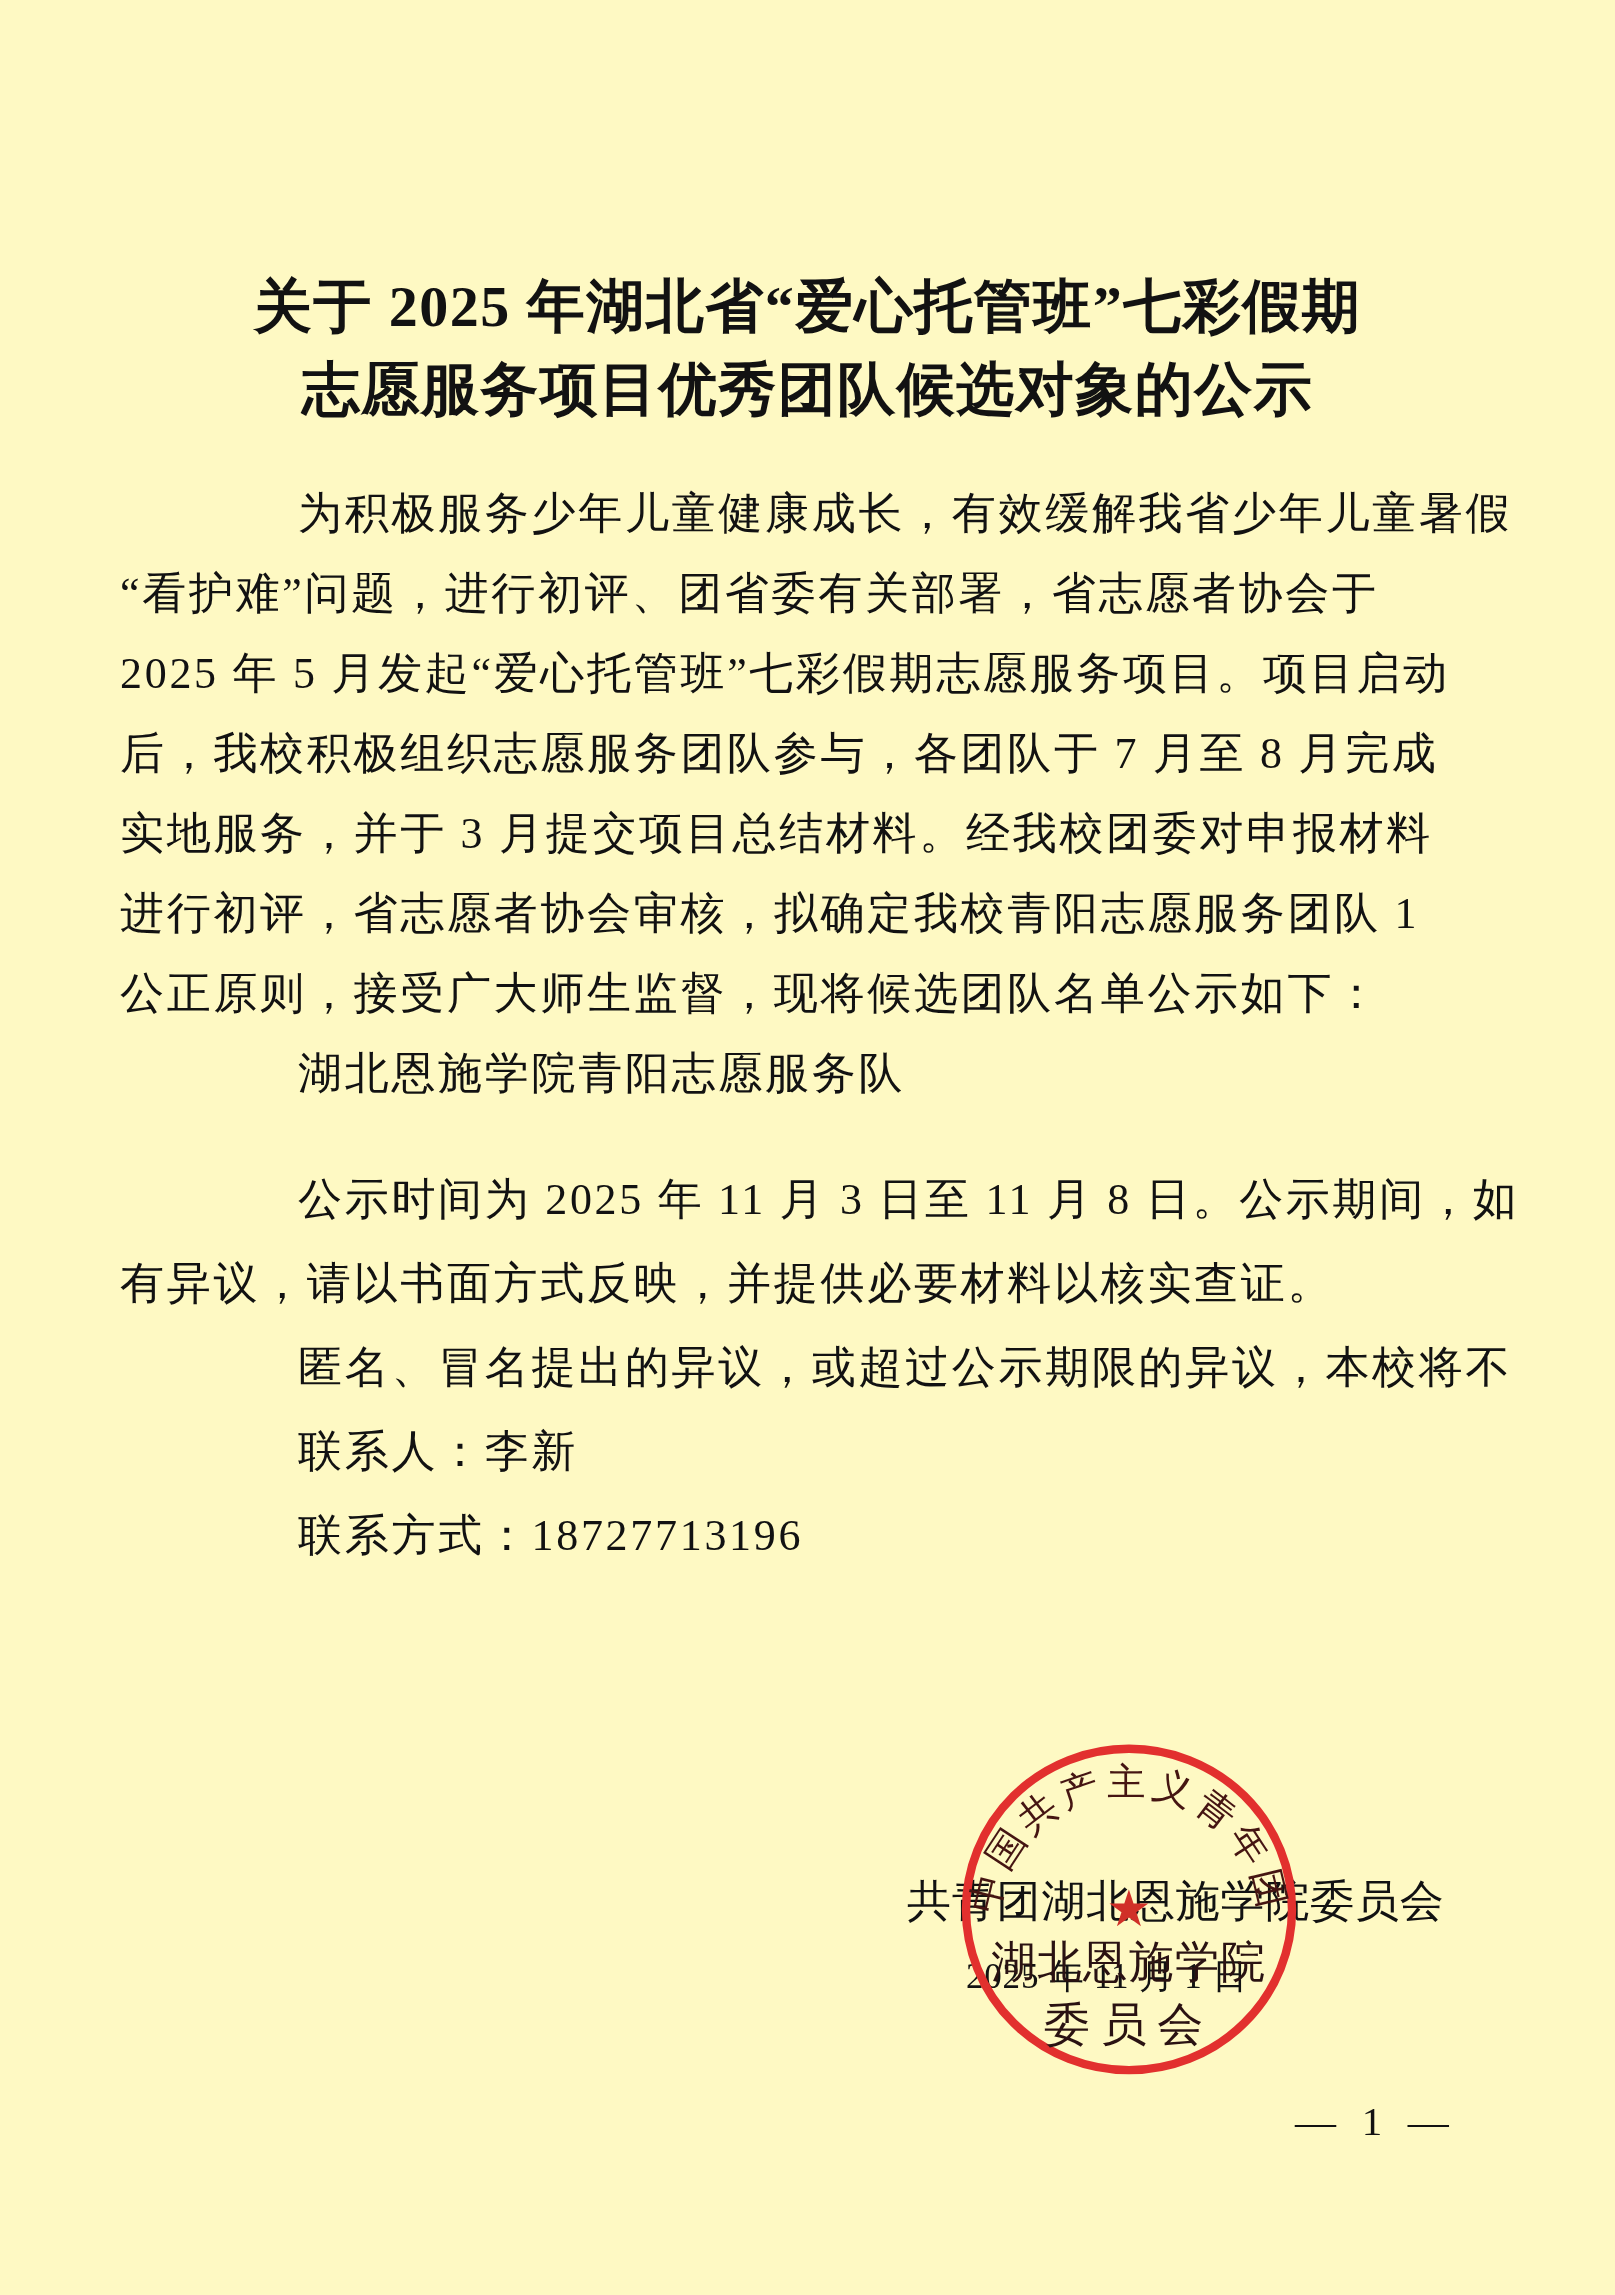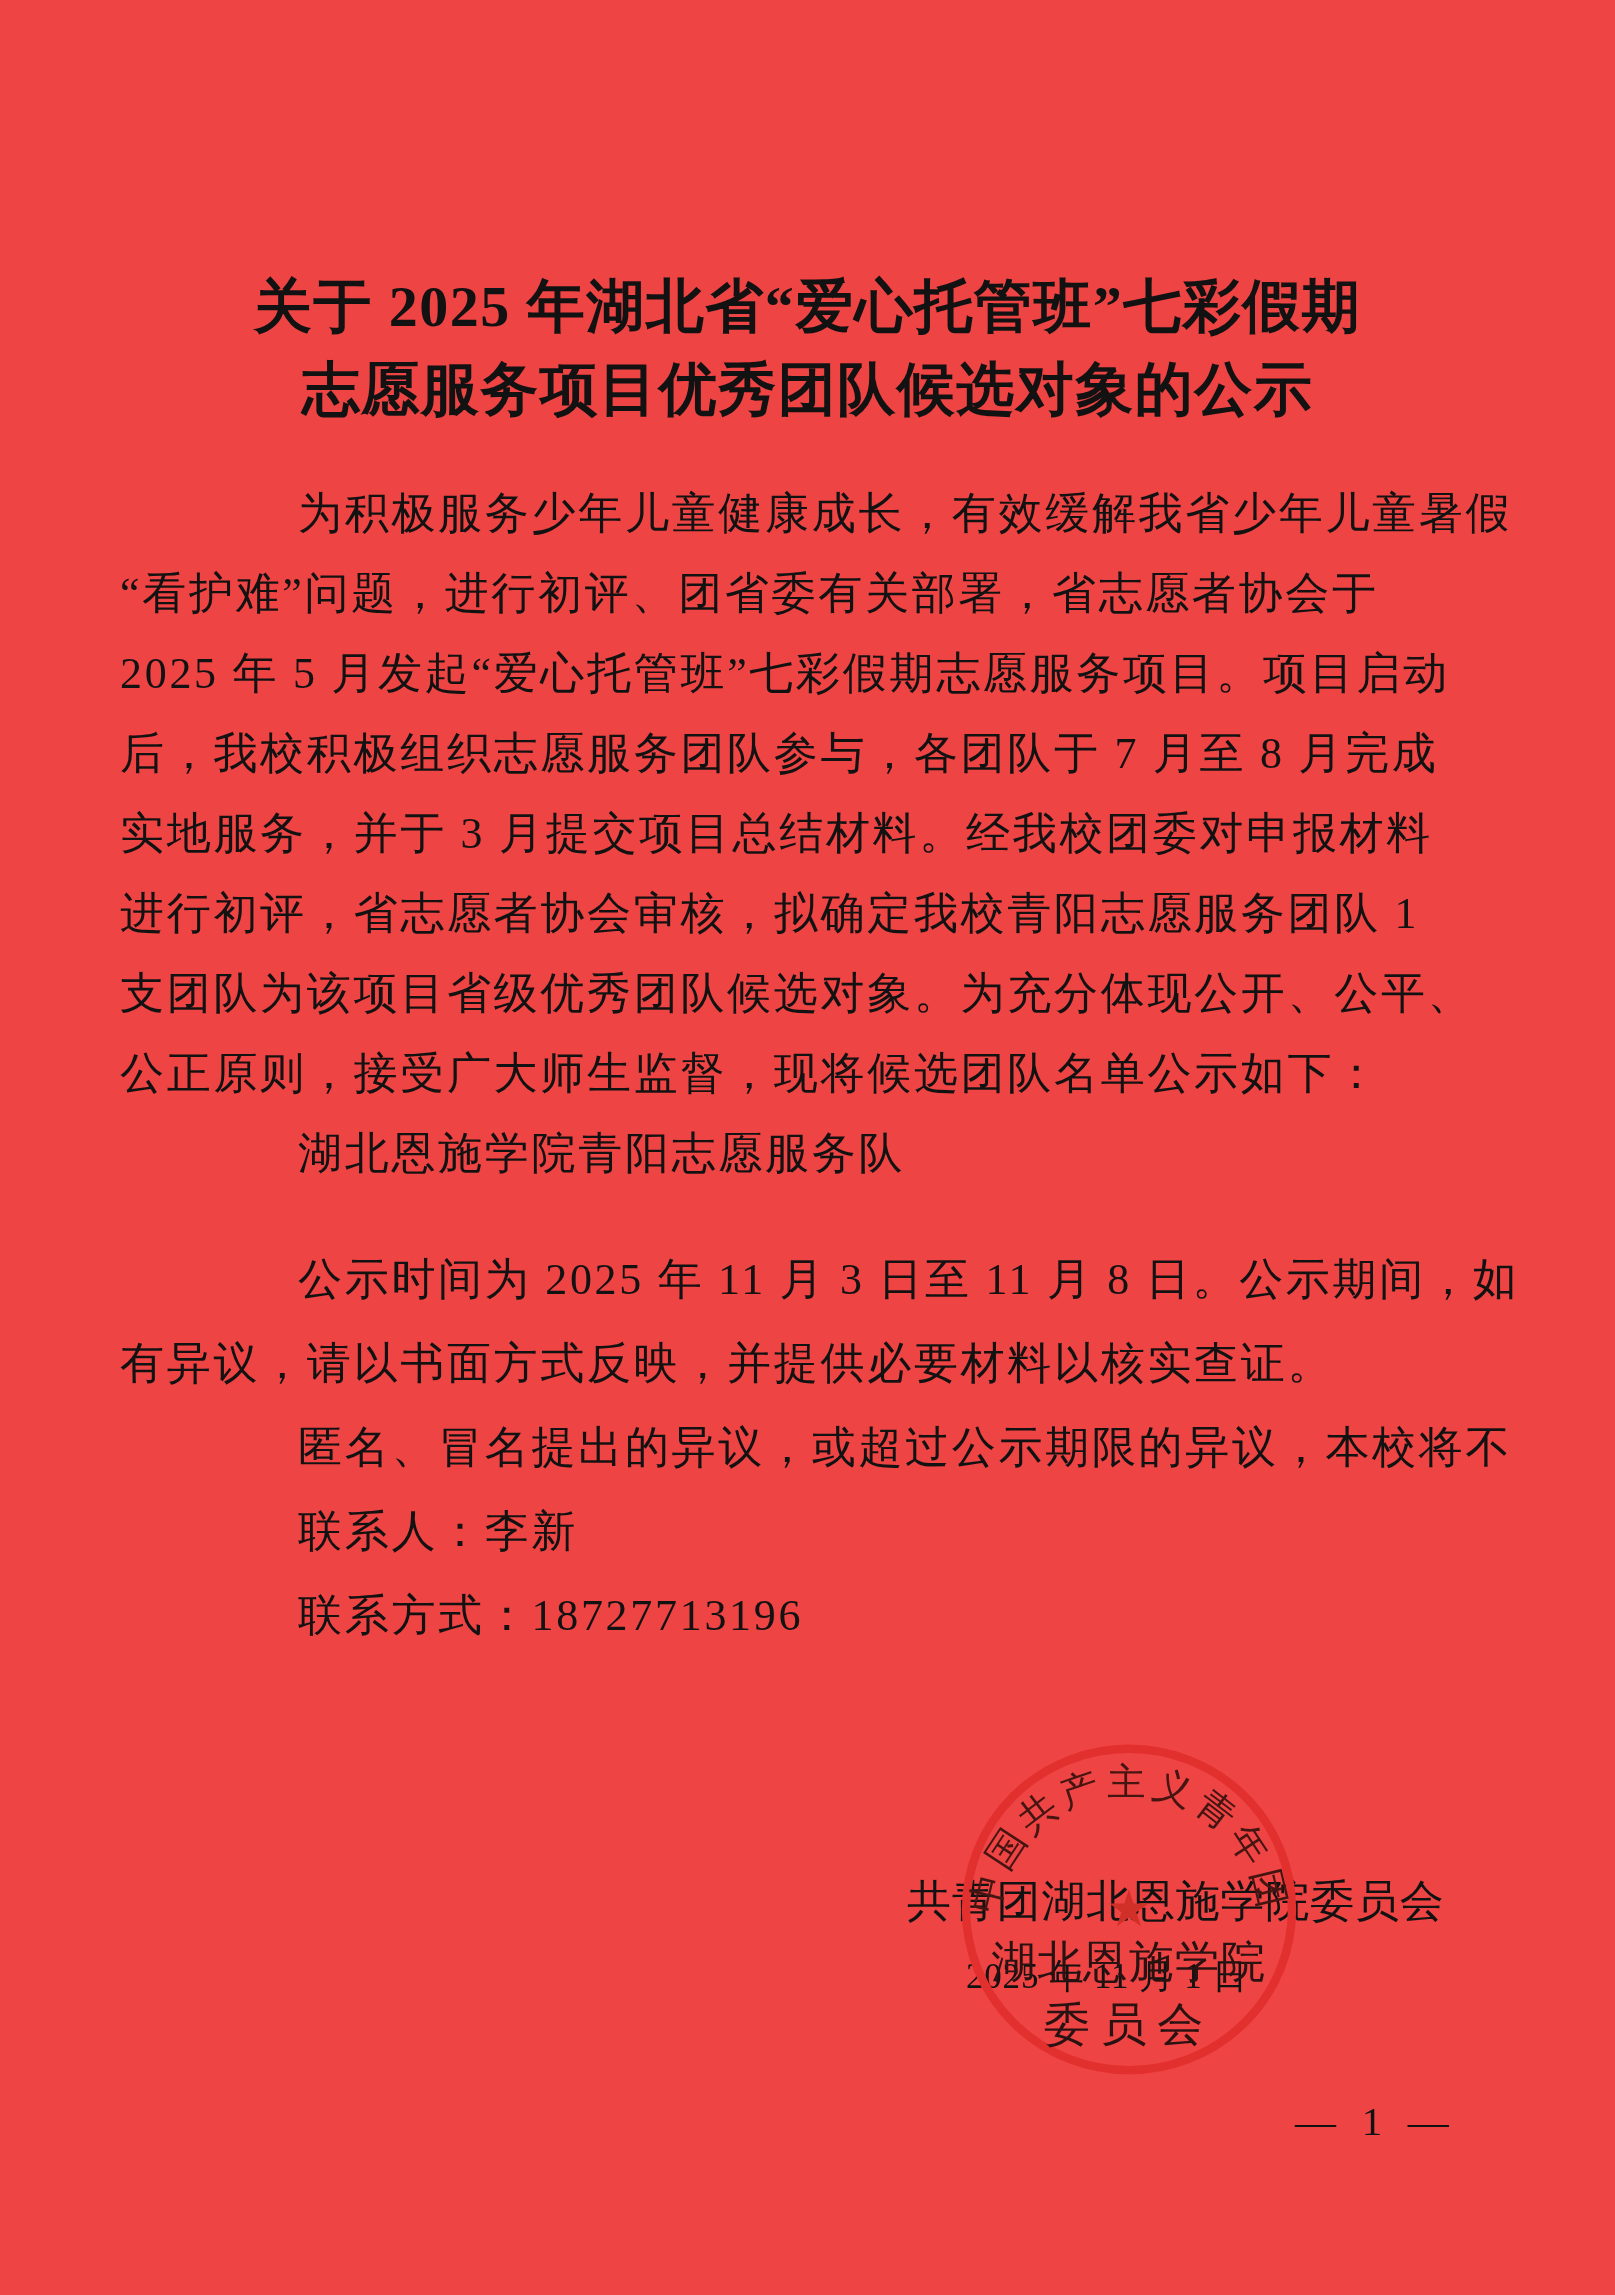--- a/index.html
+++ b/index.html
@@ -1,20 +1,20 @@
 <!DOCTYPE html>
 <html style="font-size:12.2px"><head>
 <meta charset="utf-8">
 <style>
   html,body { margin:0; padding:0; background:#888; }
   .page {
     position:relative;
     width:1615px; height:2295px;
     margin:0 auto;
-    background:#ef4444;
+    background:#fef9c3;
     overflow:hidden;
     font-family:"Liberation Serif","DejaVu Serif",serif;
     color:#121212;
   }
   .doc-title {
     position:absolute; left:0; right:0; top:265px;
     text-align:center;
     font-size:58px; line-height:83px;
     font-weight:bold;
     letter-spacing:1.5px;
@@ -59,21 +59,20 @@
     <div>志愿服务项目优秀团队候选对象的公示</div>
   </div>
 
   <div class="body-block">
     <div class="bl indent">为积极服务少年儿童健康成长，有效缓解我省少年儿童暑假</div>
     <div class="bl">“看护难”问题，进行初评、团省委有关部署，省志愿者协会于</div>
     <div class="bl">2025 年 5 月发起“爱心托管班”七彩假期志愿服务项目。项目启动</div>
     <div class="bl">后，我校积极组织志愿服务团队参与，各团队于 7 月至 8 月完成</div>
     <div class="bl">实地服务，并于 3 月提交项目总结材料。经我校团委对申报材料</div>
     <div class="bl">进行初评，省志愿者协会审核，拟确定我校青阳志愿服务团队 1</div>
-    <div class="bl">支团队为该项目省级优秀团队候选对象。为充分体现公开、公平、</div>
     <div class="bl">公正原则，接受广大师生监督，现将候选团队名单公示如下：</div>
     <div class="bl indent">湖北恩施学院青阳志愿服务队</div>
     <div class="vgap"></div>
     <div class="bl2 indent">公示时间为 2025 年 11 月 3 日至 11 月 8 日。公示期间，如</div>
     <div class="bl2">有异议，请以书面方式反映，并提供必要材料以核实查证。</div>
     <div class="bl2 indent">匿名、冒名提出的异议，或超过公示期限的异议，本校将不</div>
     <div class="bl2 indent">联系人：李新</div>
     <div class="bl2 indent">联系方式：18727713196</div>
   </div>
 

